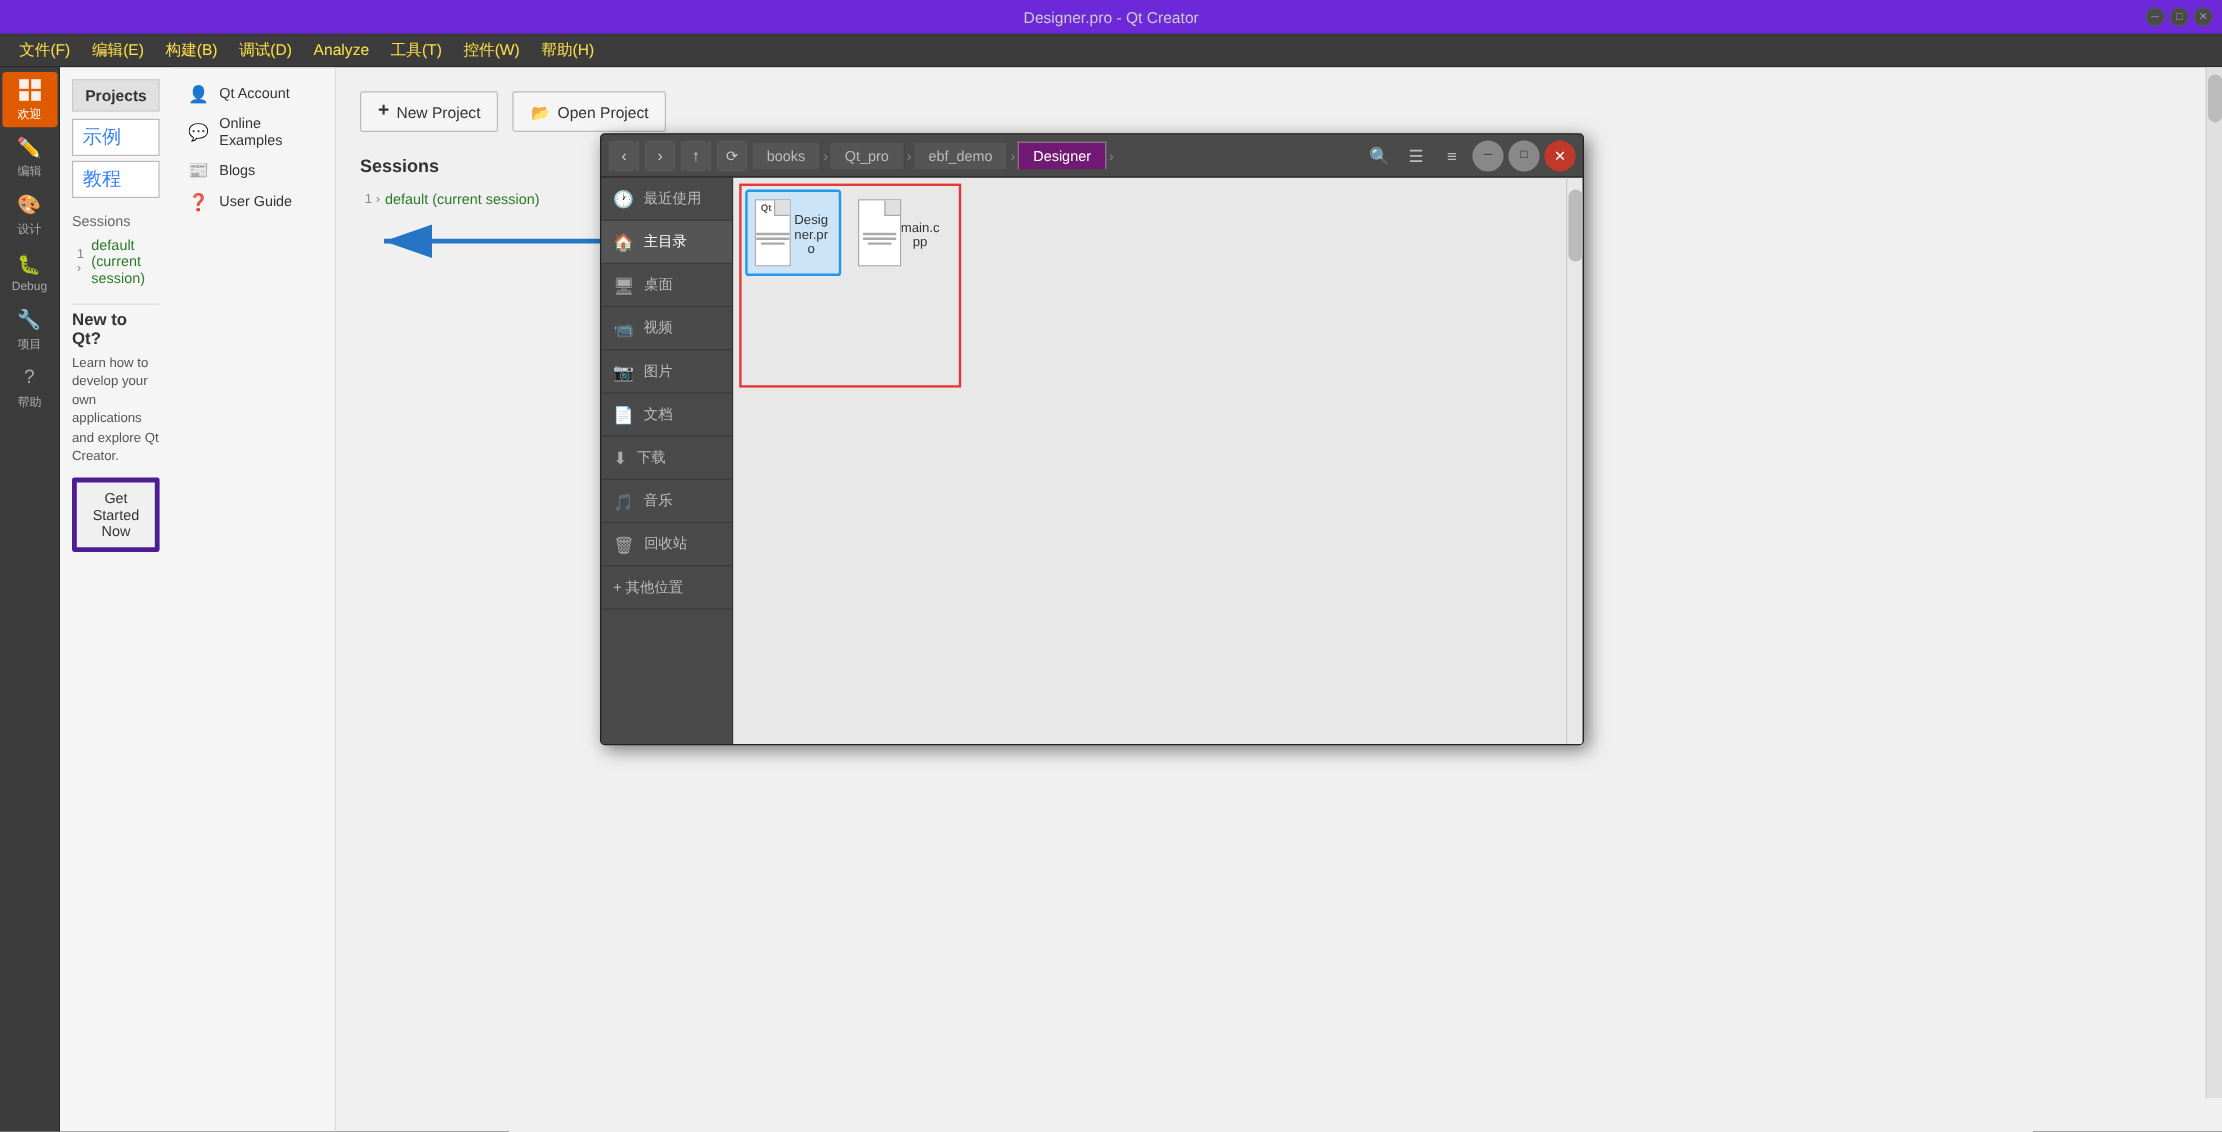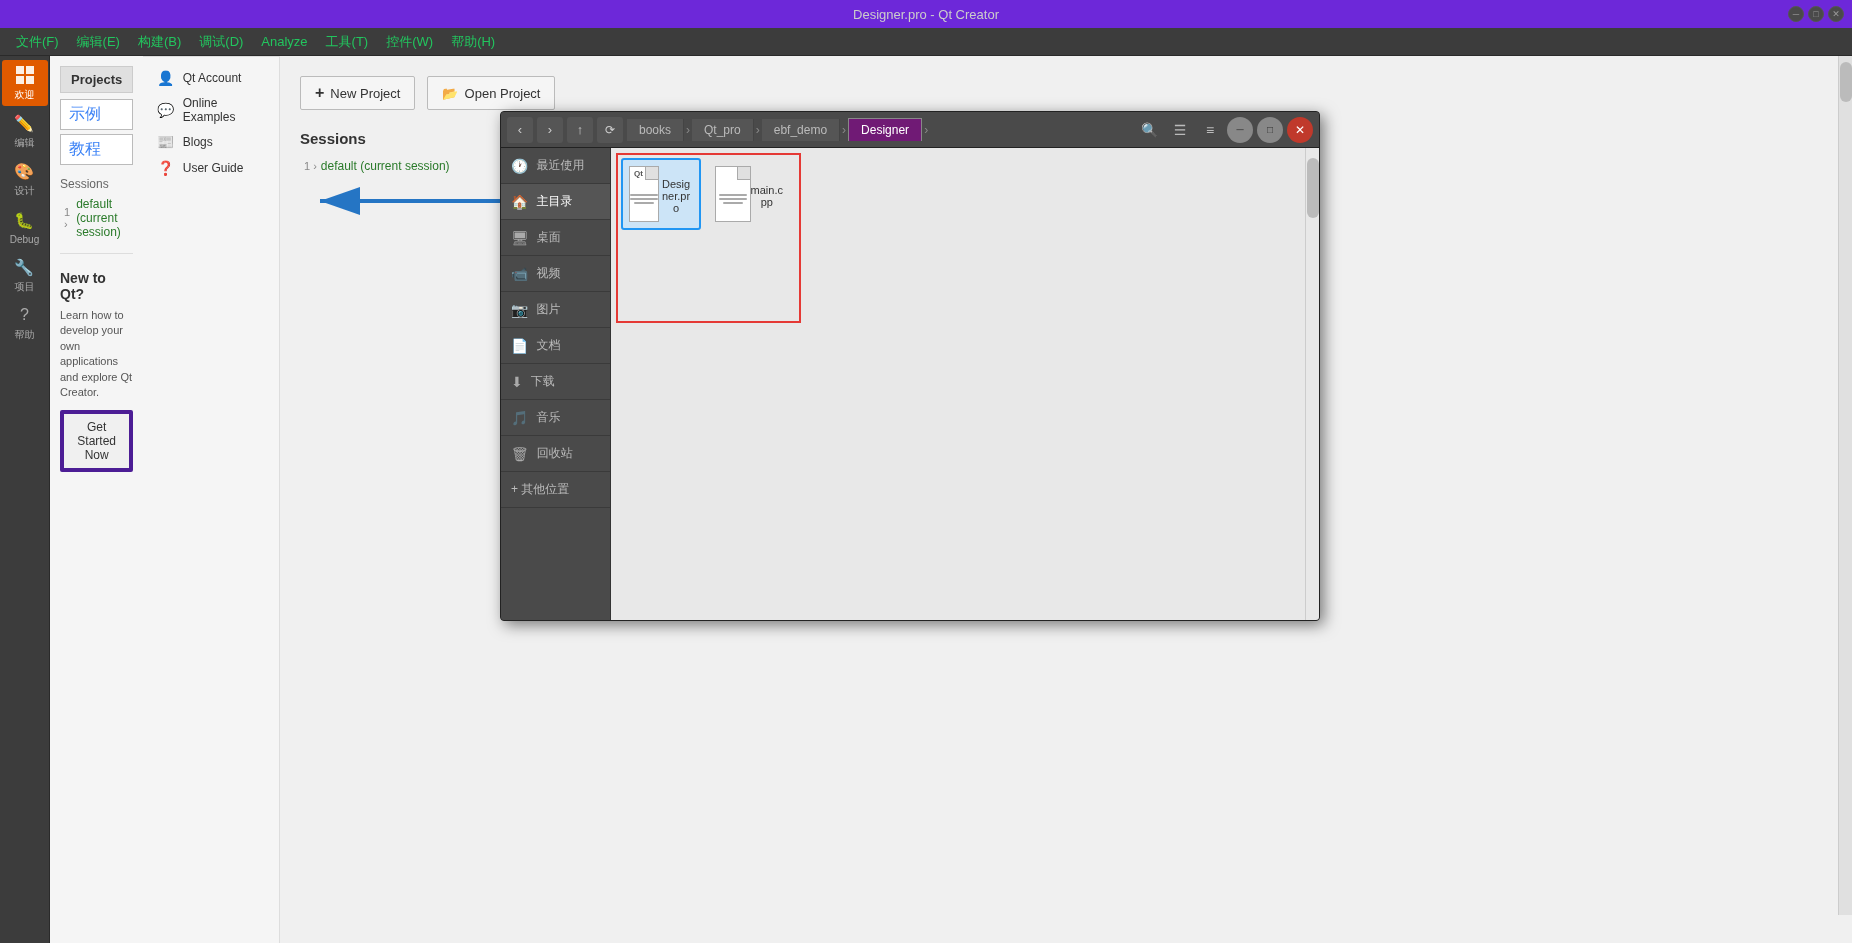--- a/index.html
+++ b/index.html
@@ -49,21 +49,21 @@
       background: #3c3c3c;
       height: 28px;
       display: flex;
       align-items: center;
       padding: 0 8px;
       gap: 2px;
       border-bottom: 1px solid #2a2a2a;
     }
     .menu-item {
       padding: 3px 8px;
-      color: #22c55e;
+      color: #fde047;
       cursor: pointer;
       font-size: 13px;
       border-radius: 2px;
     }
 
     
     .main-container {
       display: flex;
       height: calc(943px - 56px);
     }
@@ -148,21 +148,21 @@
     .session-item {
       display: flex;
       align-items: center;
       gap: 4px;
       padding: 2px 4px;
       font-size: 12px;
     }
     .session-num { color: #888; font-size: 11px; }
     .new-to-qt {
       margin-top: 12px;
-      padding-top: 16px;
+      padding-top: 4px;
       border-top: 1px solid #ddd;
     }
     .new-to-qt h3 { font-size: 14px; color: #333; margin-bottom: 6px; }
     .new-to-qt p { font-size: 11px; color: #555; line-height: 1.4; margin-bottom: 10px; }
     .get-started-btn {
       border: 4px solid #4c1d95;
       background: #f0f0f0;
       padding: 6px 12px;
       font-size: 12px;
       color: #333;

